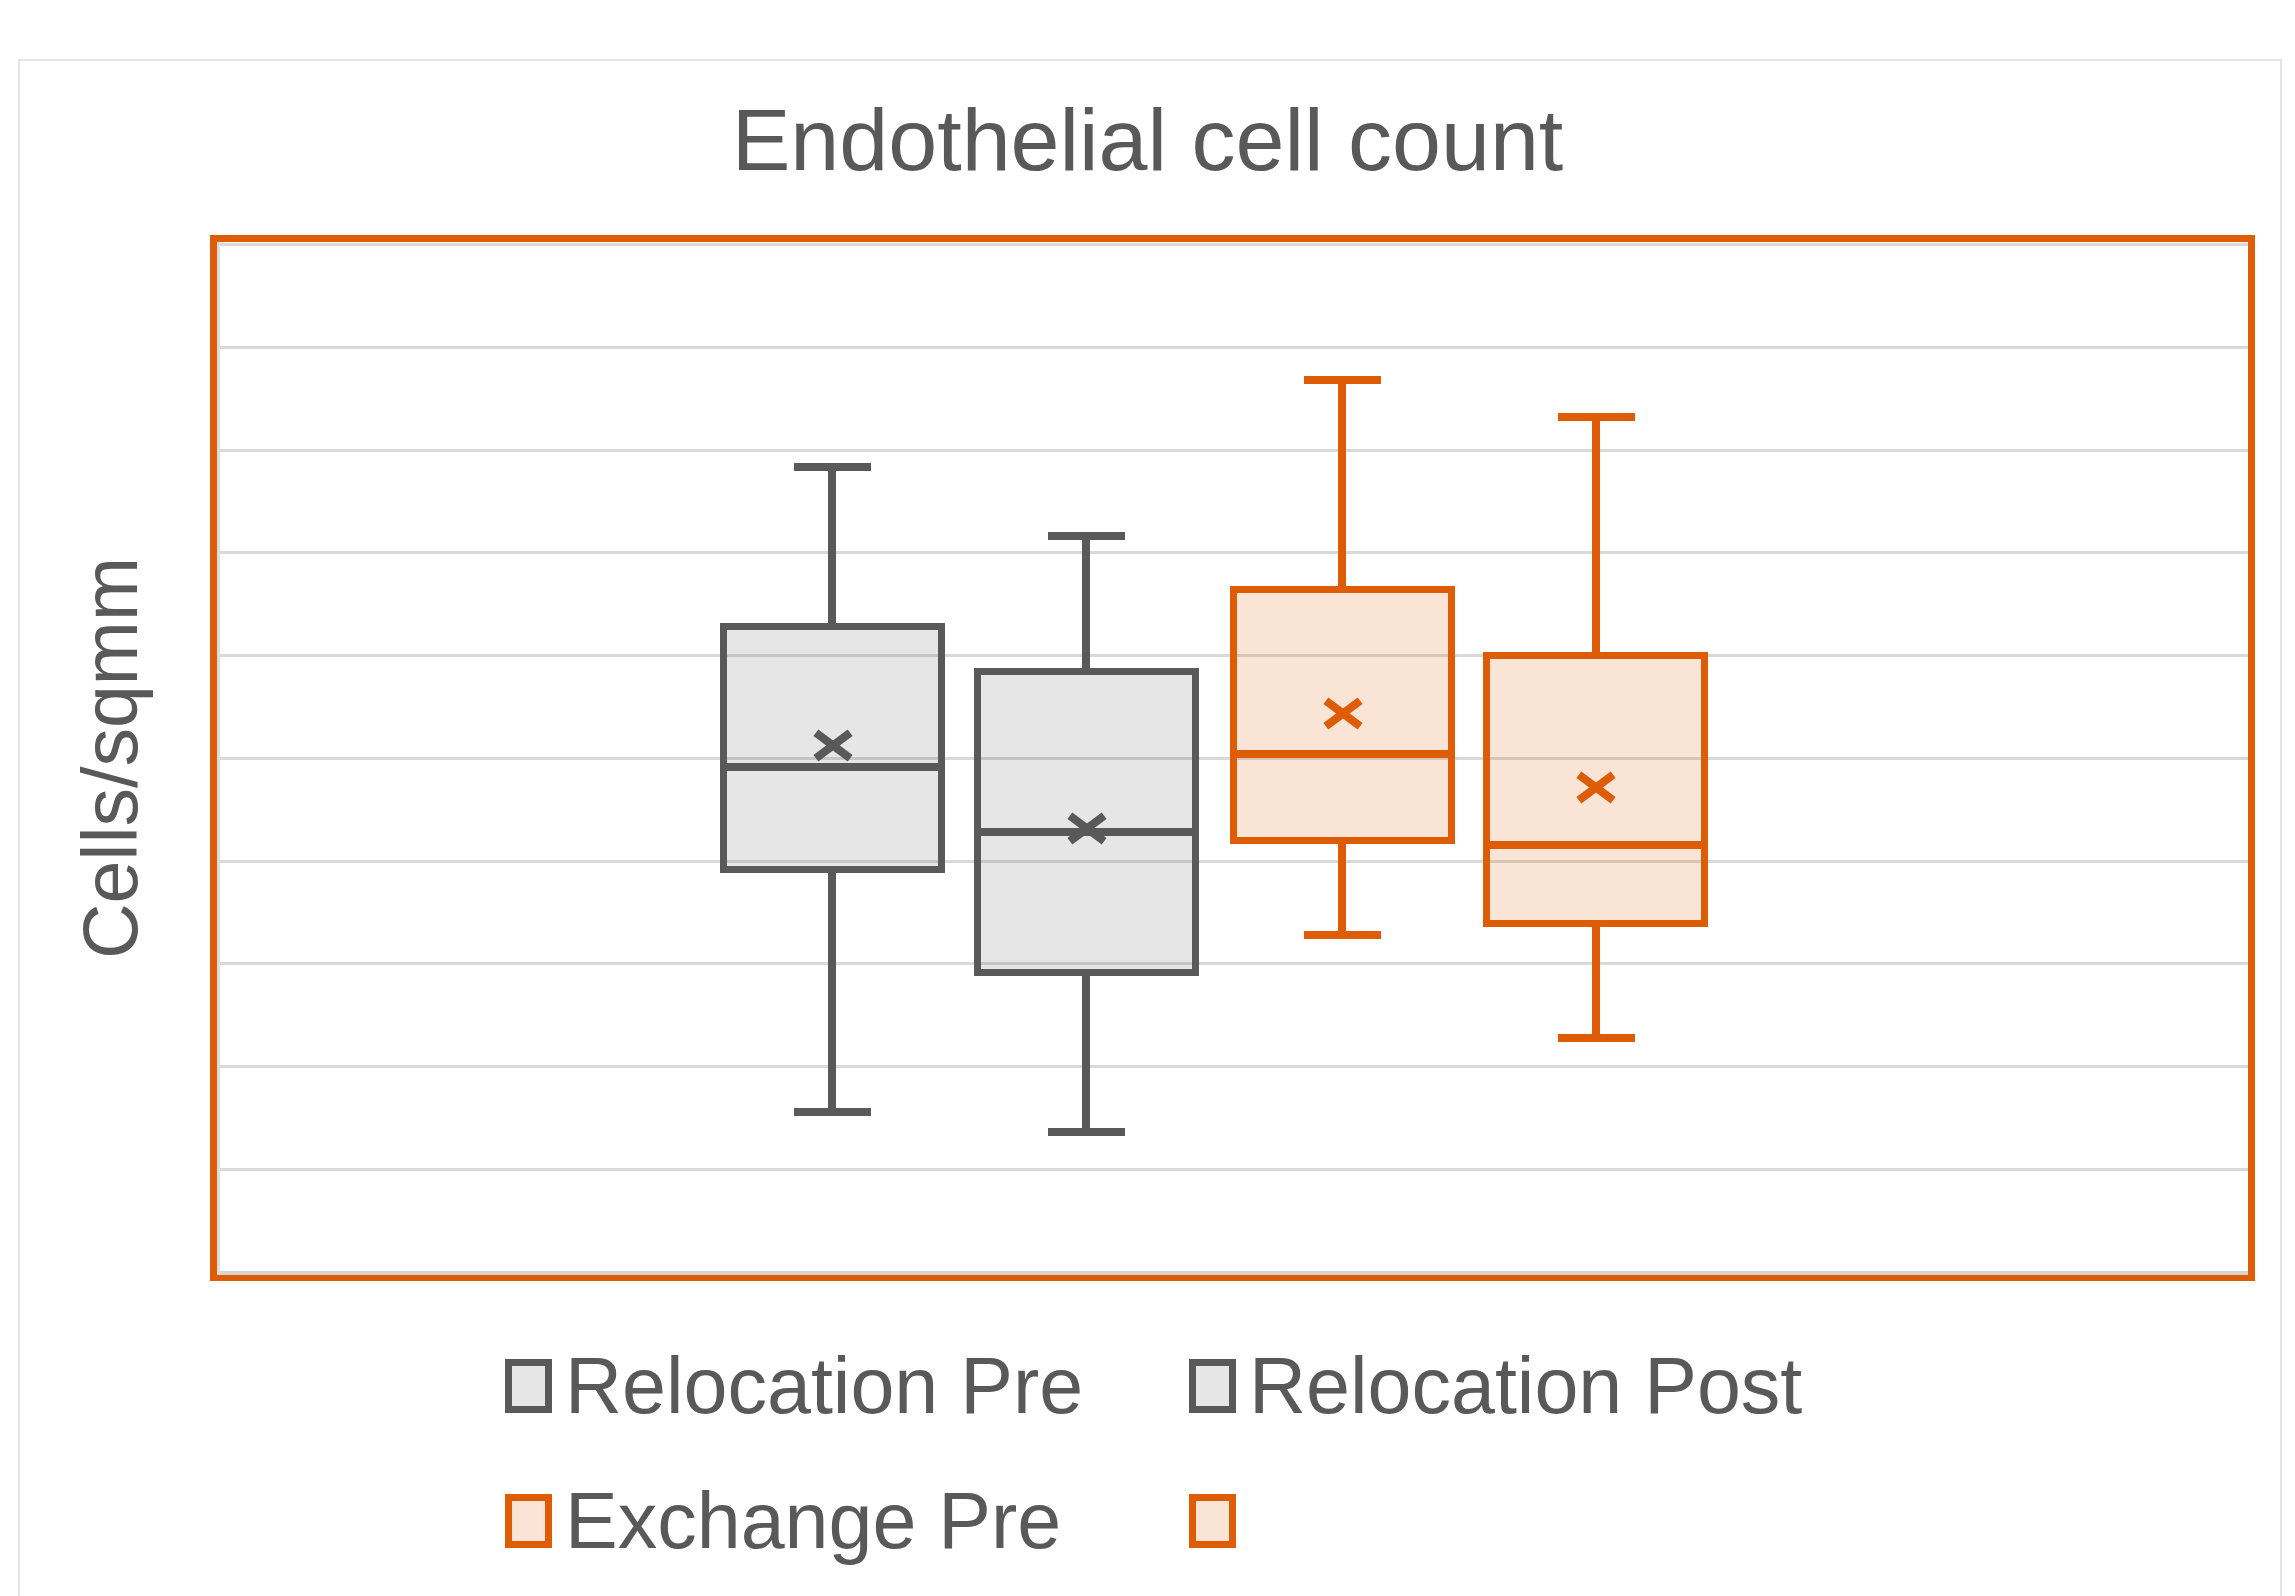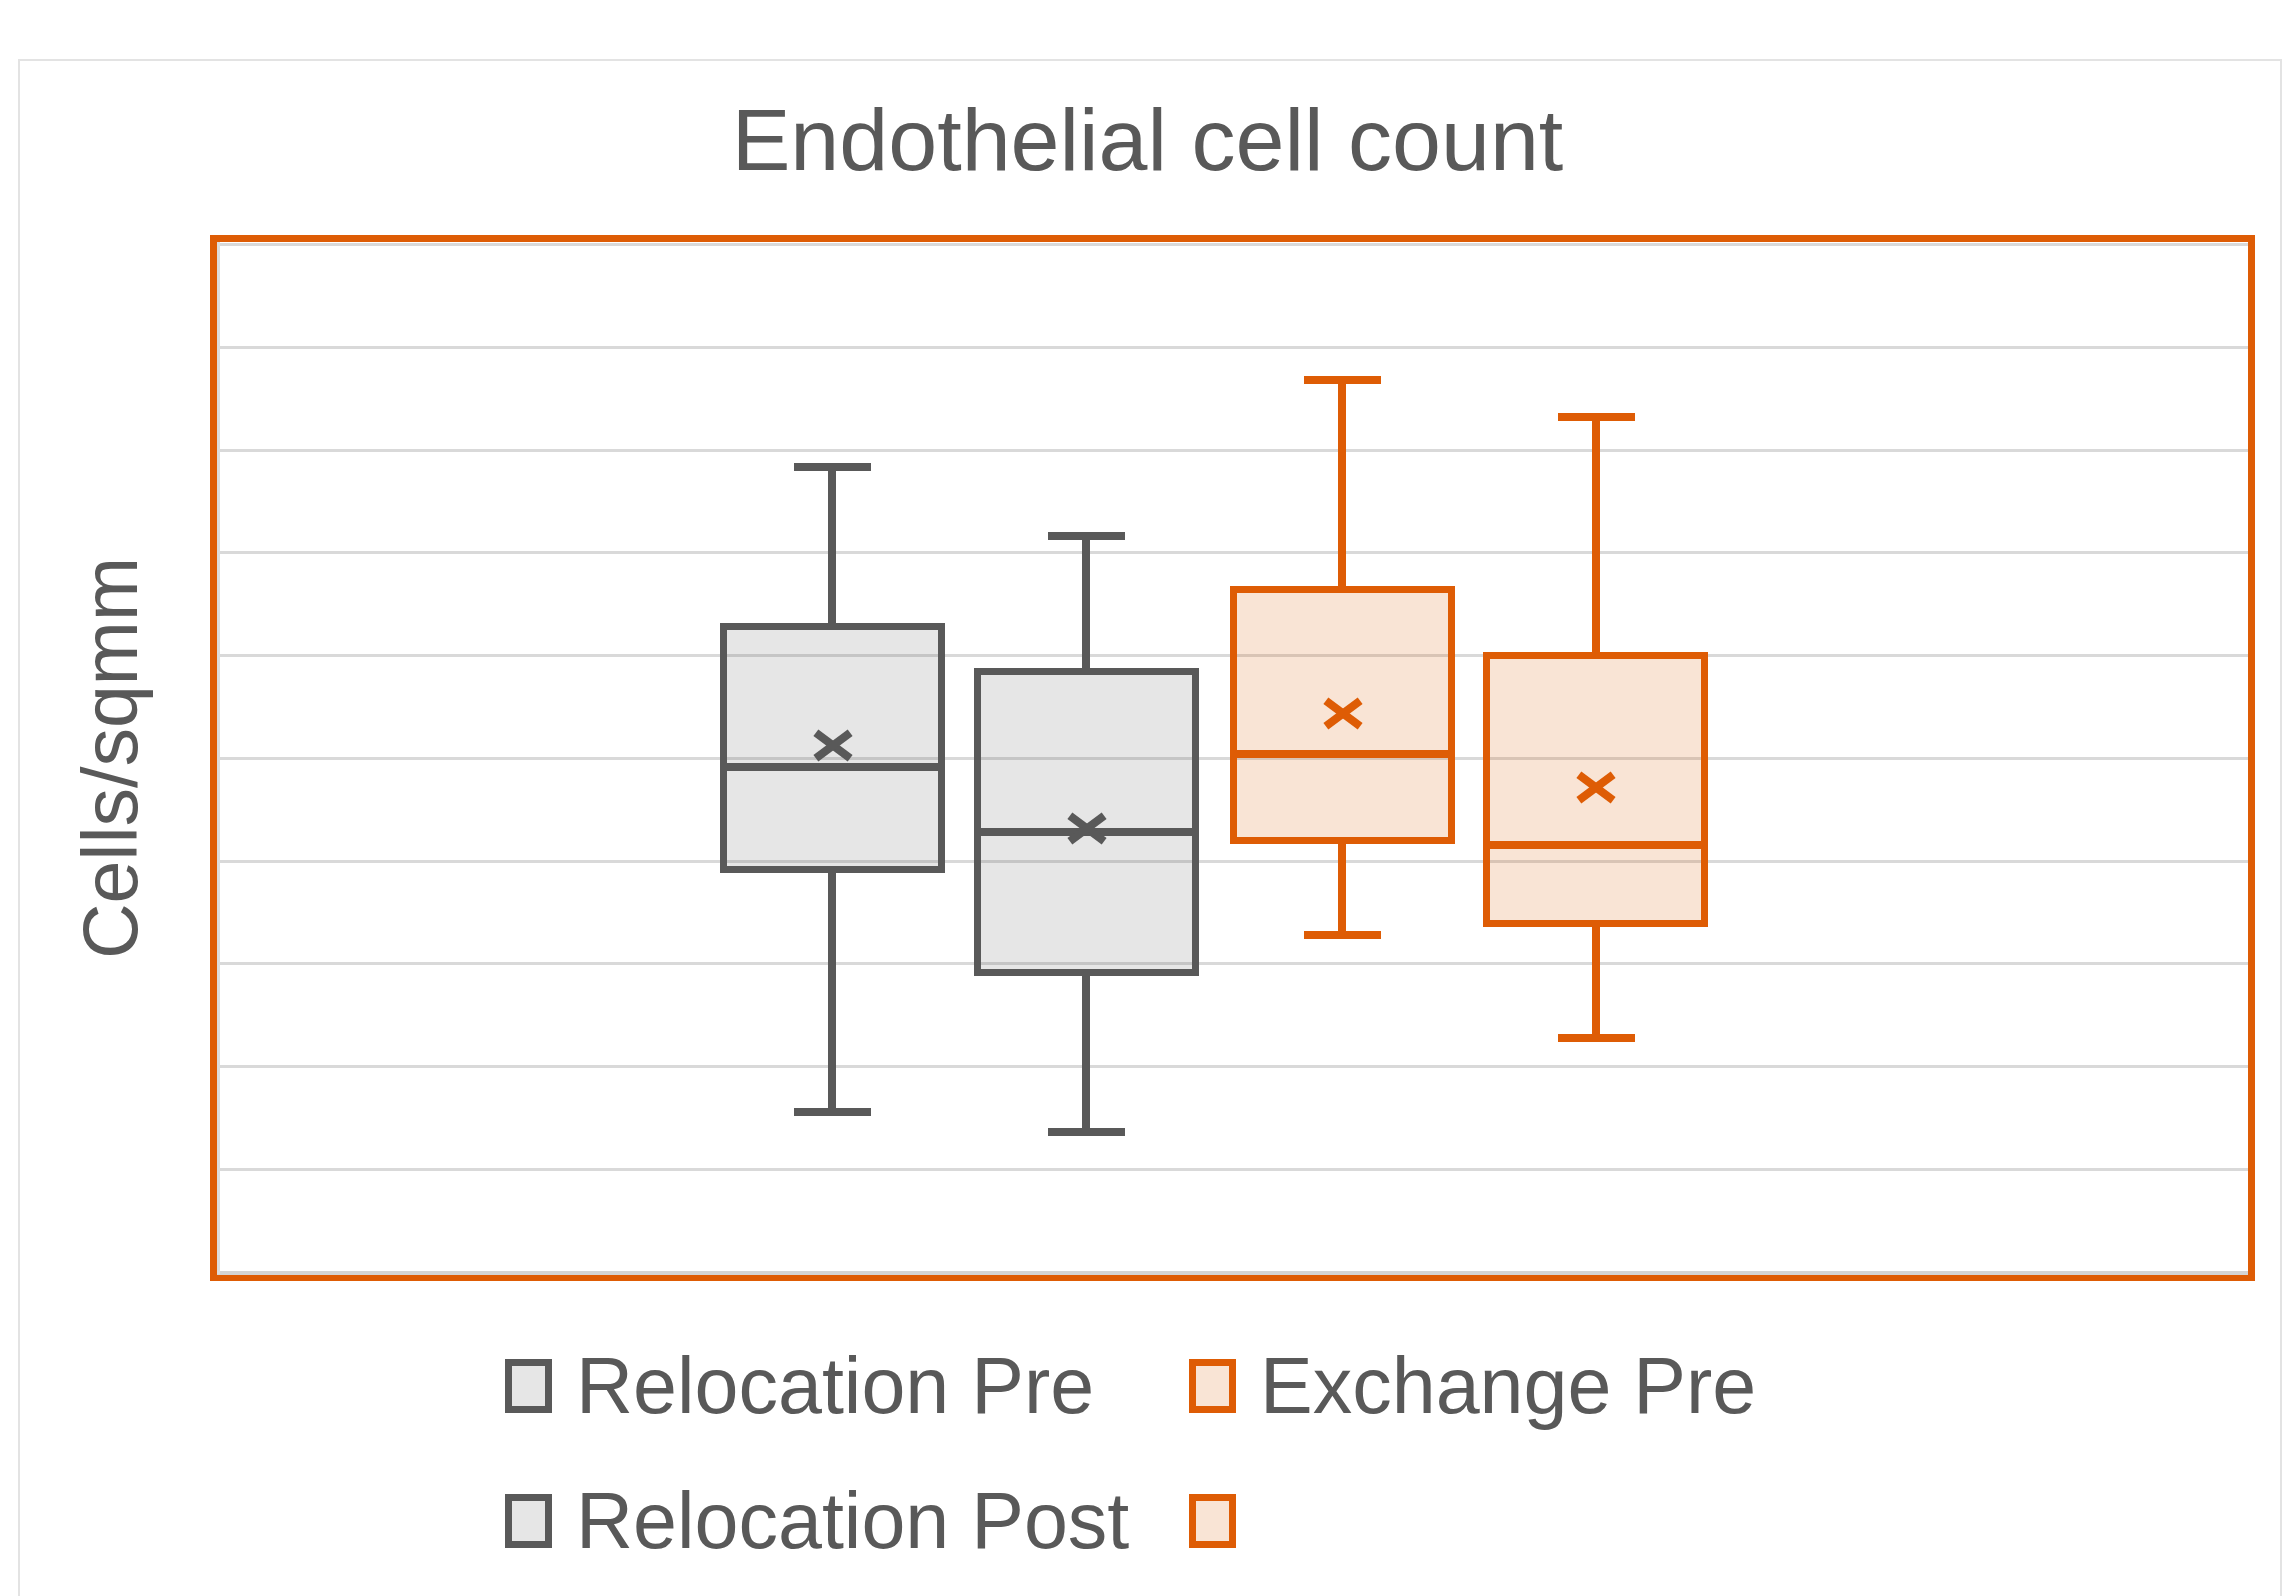--- a/index.html
+++ b/index.html
@@ -31,21 +31,21 @@
   .box{position:absolute;box-sizing:border-box;border-style:solid;border-width:7.6px;}
   .median-line{position:absolute;height:7.6px;}
   .whisker-stem{position:absolute;width:8.2px;}
   .whisker-cap{position:absolute;height:8.2px;}
   .mean-marker{position:absolute;}
   .legend{
     position:absolute;left:505px;top:1294px;
     display:grid;grid-template-columns:684px auto;row-gap:40px;
     font-size:79px;line-height:1.2;color:var(--text);
   }
-  .legend-item{display:flex;align-items:center;gap:24px;white-space:nowrap;}
+  .legend-item{display:flex;align-items:center;gap:13px;white-space:nowrap;}
   .legend-marker{width:33px;height:40px;border:7px solid;flex:0 0 auto;}
 </style>
 </head>
 <body>
 
 <div class="canvas">
   <div class="frame"></div>
 
   <div class="chart-title">Endothelial cell count</div>
 
@@ -107,25 +107,25 @@
           </svg></div>
       </div>
   </div>
 
   <div class="legend">
     <div class="legend-item">
       <span class="legend-marker" style="border-color: rgb(89, 89, 89); background-color: rgba(89, 89, 89, 0.15);"></span>
       <span>Relocation Pre</span>
     </div>
     <div class="legend-item">
+      <span class="legend-marker" style="border-color: rgb(89, 89, 89); background-color: rgba(89, 89, 89, 0.15);"></span>
+      <span>Relocation Post</span>
+    </div>
+    <div class="legend-item">
       <span class="legend-marker" style="border-color: rgb(222, 92, 5); background-color: rgba(222, 92, 5, 0.17);"></span>
       <span>Exchange Pre</span>
-    </div>
-    <div class="legend-item">
-      <span class="legend-marker" style="border-color: rgb(89, 89, 89); background-color: rgba(89, 89, 89, 0.15);"></span>
-      <span>Relocation Post</span>
     </div>
     <div class="legend-item">
       <span class="legend-marker" style="border-color: rgb(222, 92, 5); background-color: rgba(222, 92, 5, 0.17);"></span>
     </div>
   </div>
 </div>
 
 
 </body></html>

